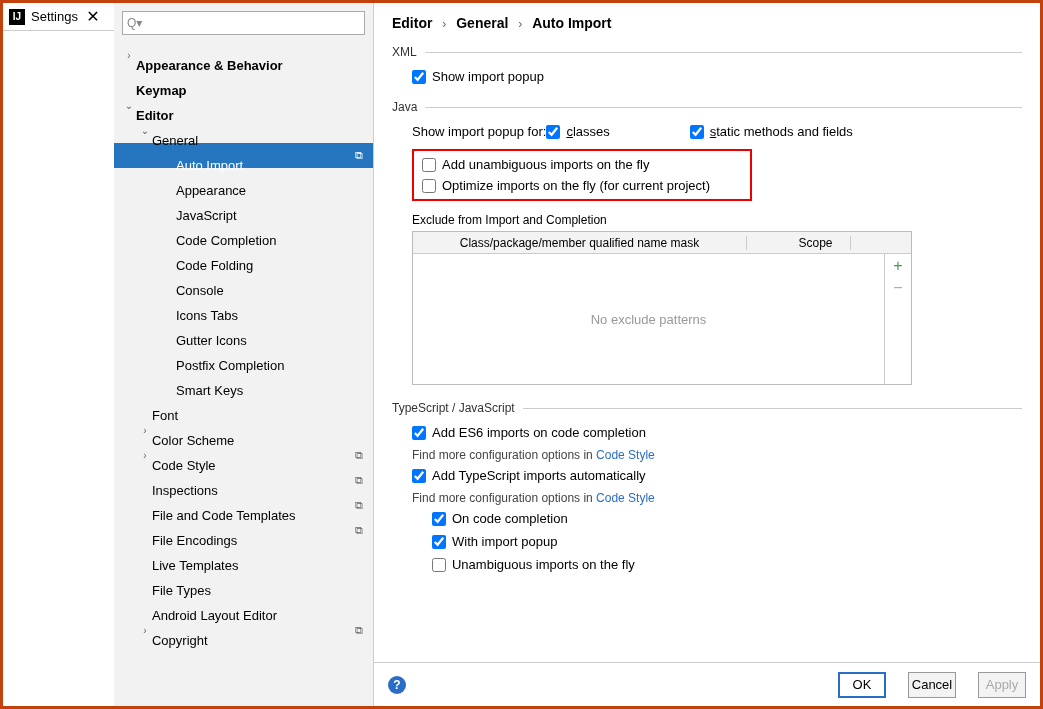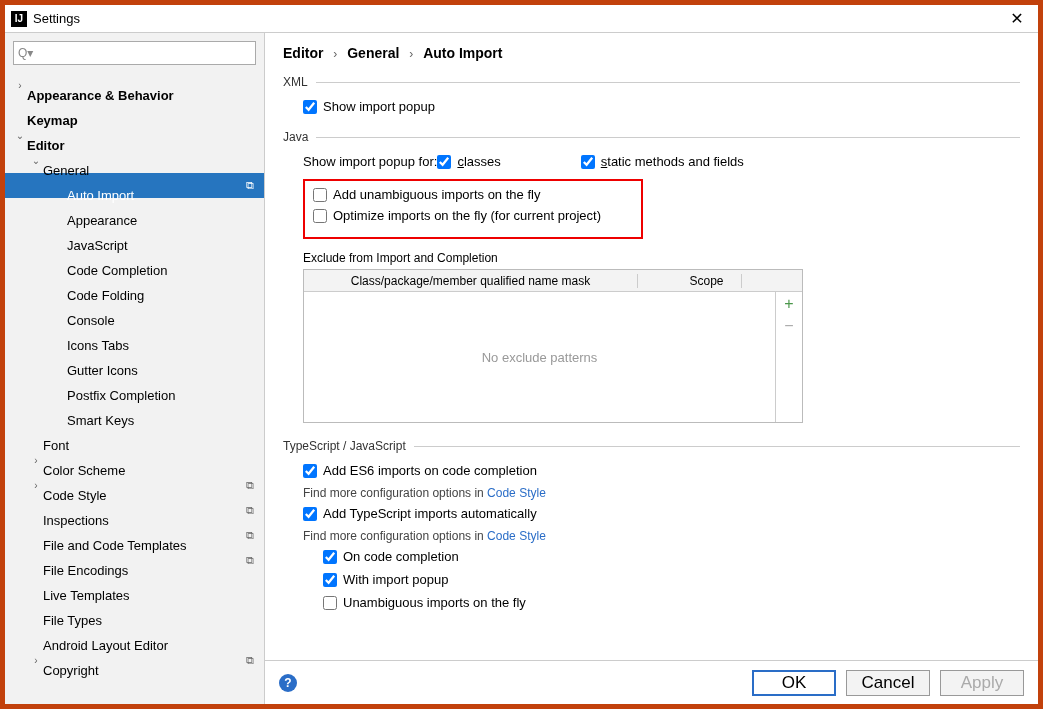--- a/index.html
+++ b/index.html
@@ -1,17 +1,17 @@
 <!DOCTYPE html>
 <html><head>
 <meta charset="utf-8">
 <style>
   * { box-sizing: border-box; margin: 0; padding: 0; }
   body { font-family: "Segoe UI", Arial, sans-serif; font-size: 13px; color: #000; background: #fff; }
-  .window { width: 1043px; height: 709px; border: 5px solid #c2410c; display: flex; flex-direction: column; background: #fff; }
+  .window { width: 1043px; height: 709px; border: 3px solid #c2410c; display: flex; flex-direction: row; background: #fff; }
   .titlebar { height: 28px; display: flex; align-items: center; padding: 0 6px; border-bottom: 1px solid #ccc; }
   .titlebar .app-icon { width: 16px; height: 16px; background: #000; display: inline-flex; align-items: center; justify-content: center; color: #fff; font-size: 10px; font-weight: bold; margin-right: 6px; }
   .titlebar .title-text { flex: 1; font-size: 13px; }
   .titlebar .close { font-size: 16px; cursor: pointer; width: 30px; text-align: center; }
   .body { flex: 1; display: flex; overflow: hidden; }
   .sidebar { width: 260px; background: #f2f2f2; border-right: 1px solid #ccc; display: flex; flex-direction: column; }
   .search-wrap { padding: 8px; }
   .search-box { width: 100%; height: 24px; border: 1px solid #aaa; background: #fff; display: flex; align-items: center; padding: 0 4px; }
   .search-box .mag { color: #888; font-size: 12px; margin-right: 2px; }
   .search-box input { border: none; outline: none; flex: 1; font-size: 12px; }
@@ -54,21 +54,21 @@
   .exclude-btns { width: 26px; display: flex; flex-direction: column; align-items: center; padding-top: 4px; gap: 6px; }
   .exclude-btns .eb { font-size: 16px; color: #4b974b; cursor: pointer; line-height: 1; }
   .exclude-btns .eb.minus { color: #aaa; }
   .hint { font-size: 12px; color: #444; padding-left: 20px; margin-bottom: 6px; }
   .hint a { color: #2a6dc7; text-decoration: none; }
   .cb-row.indent1 { padding-left: 40px; }
   .cb-row.pad20 { padding-left: 20px; }
   .footer { height: 44px; border-top: 1px solid #ccc; display: flex; align-items: center; padding: 0 14px; }
   .help-ic { width: 18px; height: 18px; border-radius: 50%; background: #2a6dc7; color: #fff; display: flex; align-items: center; justify-content: center; font-size: 12px; font-weight: bold; cursor: pointer; }
   .footer .spacer { flex: 1; }
-  .footer button { width: 84px; height: 26px; margin-left: 10px; border: 1px solid #999; background: #f3f3f3; cursor: pointer; font-size: 17px; }
+  .footer button { width: 48px; height: 26px; margin-left: 22px; border: 1px solid #999; background: #f3f3f3; cursor: pointer; font-size: 13px; }
   .footer button.primary { border: 2px solid #2a6dc7; background: #fff; }
   .footer button:disabled { color: #aaa; cursor: default; }
 </style>
 </head>
 <body>
 
 <div class="window">
   <div class="titlebar">
     <span class="app-icon">IJ</span>
     <span class="title-text">Settings</span>
@@ -222,21 +222,21 @@
             <span class="cb-row" style="margin-bottom:0;margin-left:80px">
               <input type="checkbox" checked="" style="">
               <span><span class="u">s</span>tatic methods and fields</span>
             </span>
           </div>
           <div class="redbox">
             <div class="cb-row">
               <input type="checkbox" style="">
               <span>Add unambiguous imports on the fly</span>
             </div>
-            <div class="cb-row" style="margin-bottom:8px">
+            <div class="cb-row" style="margin-bottom:0">
               <input type="checkbox" style="">
               <span>Optimize imports on the fly (for current project)</span>
             </div>
           </div>
           <div style="padding-left:20px;font-size:12px;margin-bottom:4px">Exclude from Import and Completion</div>
           <div class="exclude-box">
             <div class="exclude-header">
               <div class="eh-col1">Class/package/member qualified name mask</div>
               <div class="eh-col2">Scope</div>
               <div class="eh-col3"></div>

